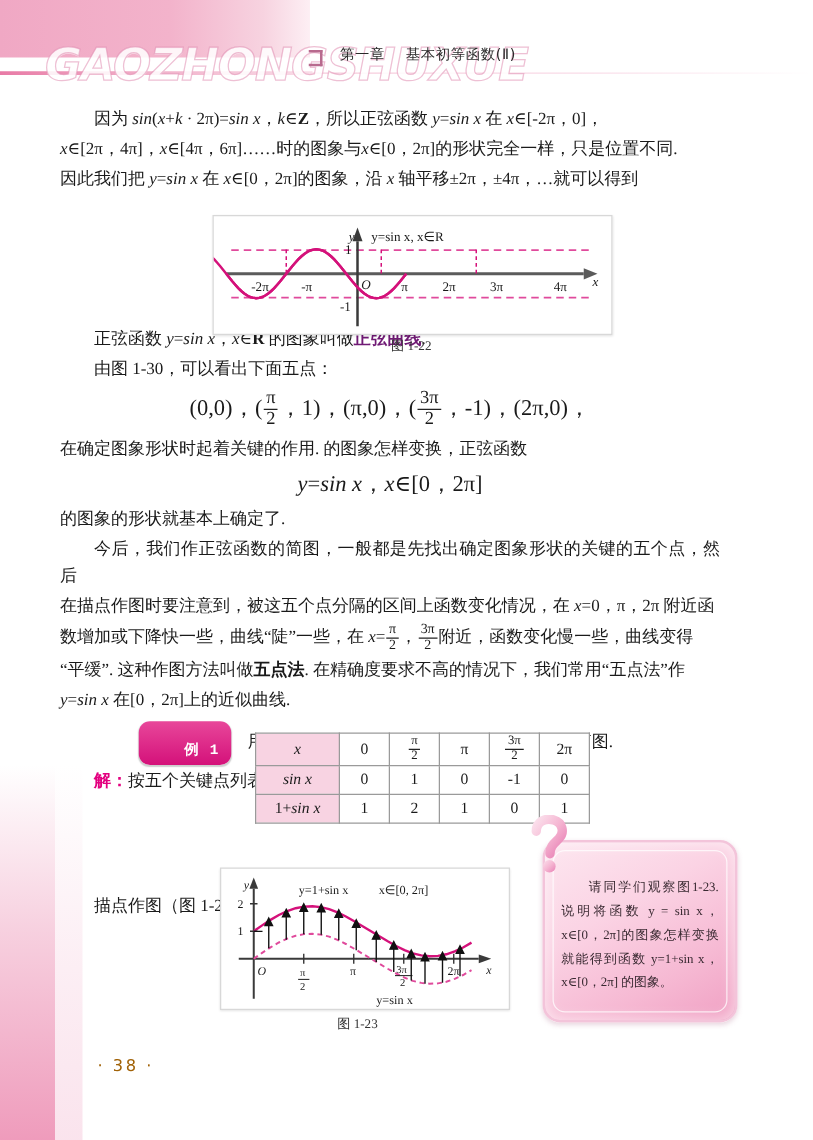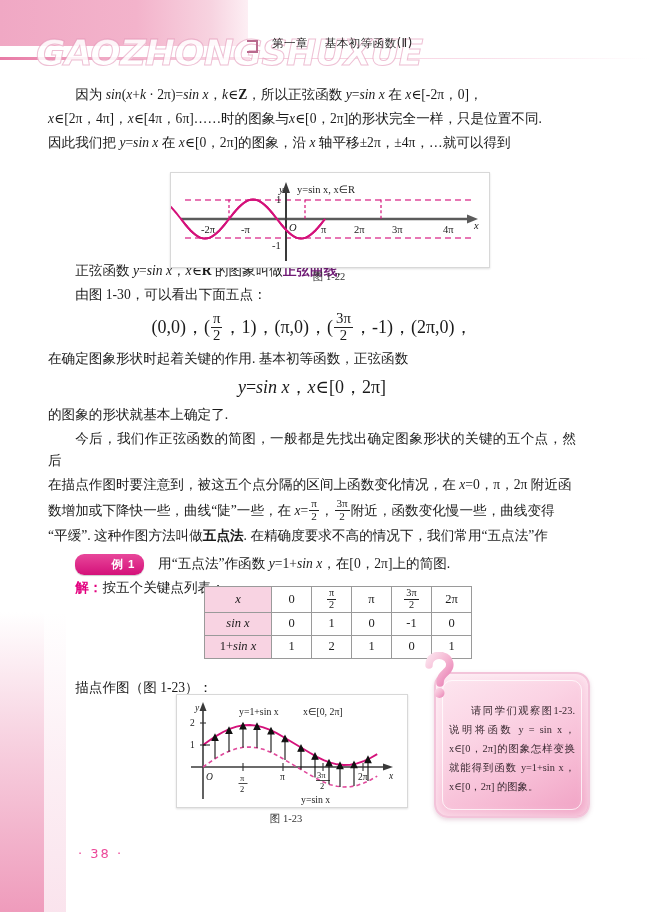--- a/index.html
+++ b/index.html
@@ -75,24 +75,25 @@
   #fig23{left:176px;top:694px;width:230px;height:112px;}
   .figcap{position:absolute;font-size:10.5px;color:#333;text-align:center;width:120px;}
   #cap22{left:269px;top:270px;}
   #cap23{left:226px;top:812px;}
 
   
   .eg-row{position:relative;}
   .badge{
     display:inline-block;vertical-align:middle;
     background:linear-gradient(180deg,#e8479a 0%,#d4117a 100%);
-    color:#fff;border-radius:9px;padding:1px 9px 2px 9px;
+    color:#fff;border-radius:9px;padding:15px 9px 2px 9px;
     font-size:11.5px;font-weight:bold;letter-spacing:1px;
-    font-family:Liberation Sans, sans-serif;
+    font-family:Liberation Mono, monospace;
     box-shadow:0 1px 1px rgba(0,0,0,.2);
+    margin-left:36px;
   }
   .solu{color:#e3007f;font-weight:bold;}
 
   
   .tblwrap{position:absolute;left:204px;top:586px;}
   table.kt{border-collapse:collapse;font-size:12.5px;background:#fff;}
   table.kt td{
     border:1px solid #9a9a9a;text-align:center;vertical-align:middle;
     height:20px;padding:1px 4px;min-width:31px;
   }
@@ -116,21 +117,21 @@
   }
   .callout p .ti{display:inline-block;width:2em;}
   .qmark{
     position:absolute;left:-16px;top:-22px;width:40px;height:48px;
     pointer-events:none;
   }
 
   .pageno{
     position:absolute;left:78px;top:846px;
     font-family:"DejaVu Sans","Liberation Sans",sans-serif;
-    font-size:13px;color:#ec4899;letter-spacing:2px;
+    font-size:13px;color:#a16207;letter-spacing:2px;
   }
   .sq{font-family:"Liberation Serif",serif;}
 </style>
 </head>
 <body>
 
 <div class="page">
 
   <div class="corner-block"></div>
   <div class="corner-rule"></div>
@@ -162,35 +163,38 @@
 
     <p class="t ind">
       正弦函数 <i class="v">y</i>=<i class="v">sin x</i>，<i class="v">x</i>∈<b>R</b> 的图象叫做<span class="hl">正弦曲线</span>.
     </p>
     <p class="t ind">由图 1-30，可以看出下面五点：</p>
 
     <p class="ctr">
       (0,0)，<span class="sq">(</span><span class="frac"><span class="n">π</span><span class="d">2</span></span>，1<span class="sq">)</span>，(π,0)，<span class="sq">(</span><span class="frac"><span class="n">3π</span><span class="d">2</span></span>，-1<span class="sq">)</span>，(2π,0)，
     </p>
 
-    <p class="t">在确定图象形状时起着关键的作用. 基本初等函数，正弦函数</p>
+    <p class="t">在确定图象形状时起着关键的作用. 的图象怎样变换，正弦函数</p>
     <p class="ctr">
       <i class="v">y</i>=<i class="v">sin x</i>，<i class="v">x</i>∈<span class="sq">[</span>0，2π<span class="sq">]</span>
     </p>
     <p class="t">的图象的形状就基本上确定了.</p>
 
     <p class="t ind">今后，我们作正弦函数的简图，一般都是先找出确定图象形状的关键的五个点，然后</p>
     <p class="t">
       在描点作图时要注意到，被这五个点分隔的区间上函数变化情况，在 <i class="v">x</i>=0，π，2π 附近函
     </p>
     <p class="t">
       数增加或下降快一些，曲线“陡”一些，在 <i class="v">x</i>=<span class="frac"><span class="n">π</span><span class="d">2</span></span>，<span class="frac"><span class="n">3π</span><span class="d">2</span></span>附近，函数变化慢一些，曲线变得
     </p>
     <p class="t">
       “平缓”. 这种作图方法叫做<b>五点法</b>. 在精确度要求不高的情况下，我们常用“五点法”作
+    </p>
+    <p class="t">
+      <i class="v">y</i>=<i class="v">sin x</i> 在<span class="sq">[</span>0，2π<span class="sq">]</span>上的近似曲线.
     </p>
 
     <p class="t ind eg-row" style="margin-top:6px">
       <span class="badge">例 1</span>
       &nbsp;&nbsp;&nbsp;用“五点法”作函数 <i class="v">y</i>=1+<i class="v">sin x</i>，在<span class="sq">[</span>0，2π<span class="sq">]</span>上的简图.
     </p>
     <p class="t ind">
       <span class="solu">解：</span><span>按五个关键点列表：</span>
     </p>
 

